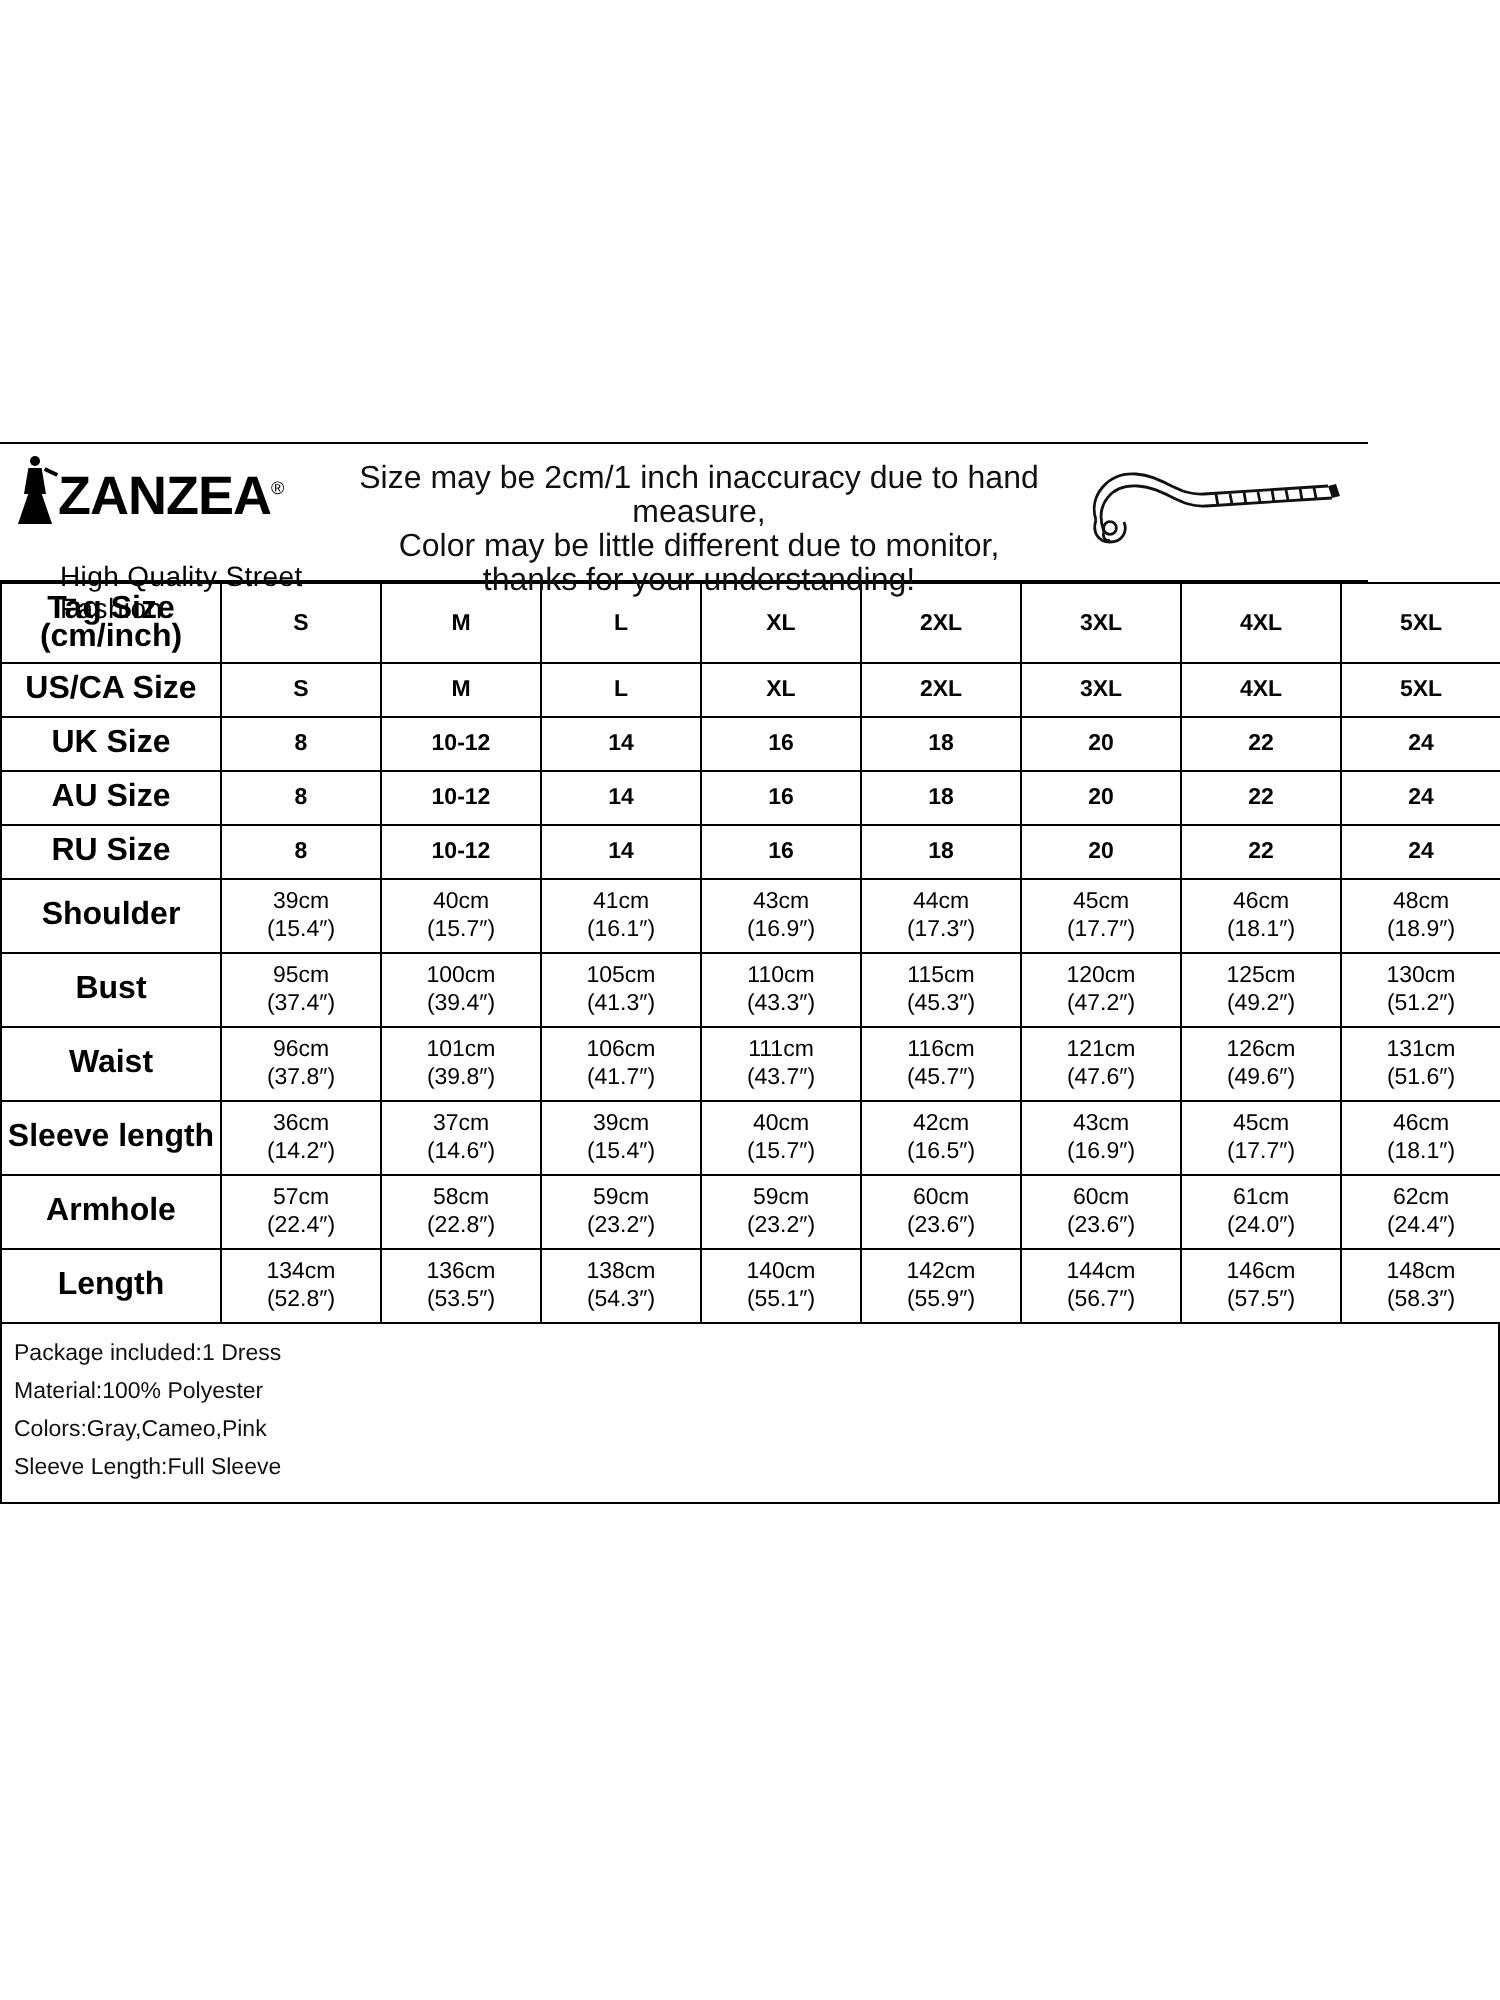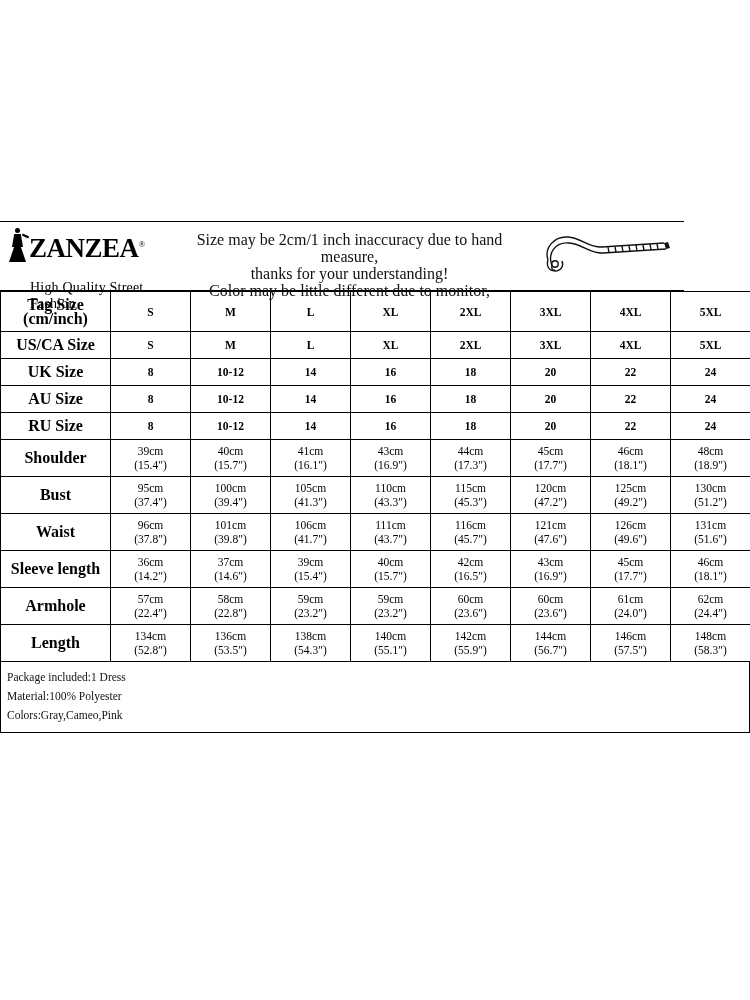--- a/index.html
+++ b/index.html
@@ -14,21 +14,20 @@
     width: 750px;
     height: 1000px;
     background: #ffffff;
     overflow: hidden;
   }
   #sheet {
     position: absolute;
     left: 0;
     top: 221px;
     width: 684px;
-    font-family: Liberation Serif, serif;
   }
 
   
   .header {
     position: relative;
     height: 70px;
     border-top: 1px solid #000;
     border-bottom: 1px solid #000;
     background: #fff;
   }
@@ -173,22 +172,22 @@
             <span class="torso"></span>
             <span class="skirt"></span>
           </div>
           <div class="brand-name"><span>ZANZEA</span><span class="brand-reg">®</span></div>
         </div>
         <div class="brand-tag">High Quality Street Fashion</div>
       </div>
 
       <div class="notice">
         <div>Size may be 2cm/1 inch inaccuracy due to hand measure,</div>
+        <div>Color may be little different due to monitor,</div>
         <div>thanks for your understanding!</div>
-        <div>Color may be little different due to monitor,</div>
       </div>
 
       <div class="tape">
         <svg viewBox="0 0 130 52" width="130" height="52" aria-hidden="true">
           <g fill="none" stroke="#111" stroke-width="1.4">
             <path d="M6,30 C2,18 12,6 26,7 C40,8 47,18 60,17 L122,13"></path>
             <path d="M10,36 C5,22 14,12 27,13 C41,14 48,24 61,23 L124,19"></path>
             <path d="M122,13 L124,19 L128,18 L126,12 Z" fill="#111" stroke="none"></path>
             <path d="M6,30 C4,36 7,41 13,41 C19,41 22,36 20,31"></path>
             <path d="M10,36 C9,39 11,41 13,40"></path>
@@ -480,16 +479,17 @@
               <span class="inch">(58.3″)</span>
             </td>
           </tr>
         </tbody>
     </table>
 
     <div class="footer">
       <div>Package included:1 Dress</div>
       <div>Material:100% Polyester</div>
       <div>Colors:Gray,Cameo,Pink</div>
+      <div>Sleeve Length:Full Sleeve</div>
     </div>
 
   </div>
 </div>
 
 </body></html>

